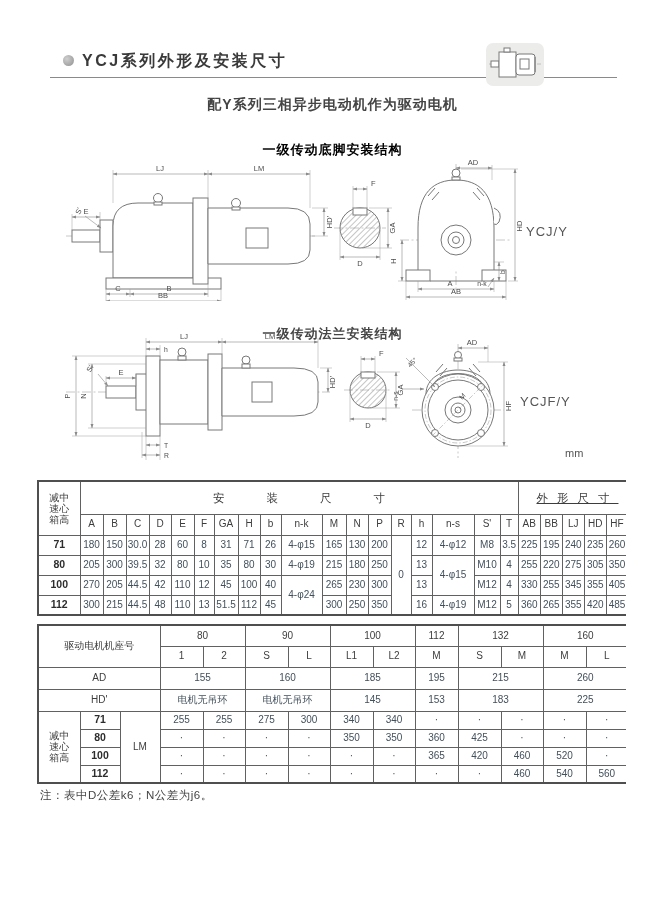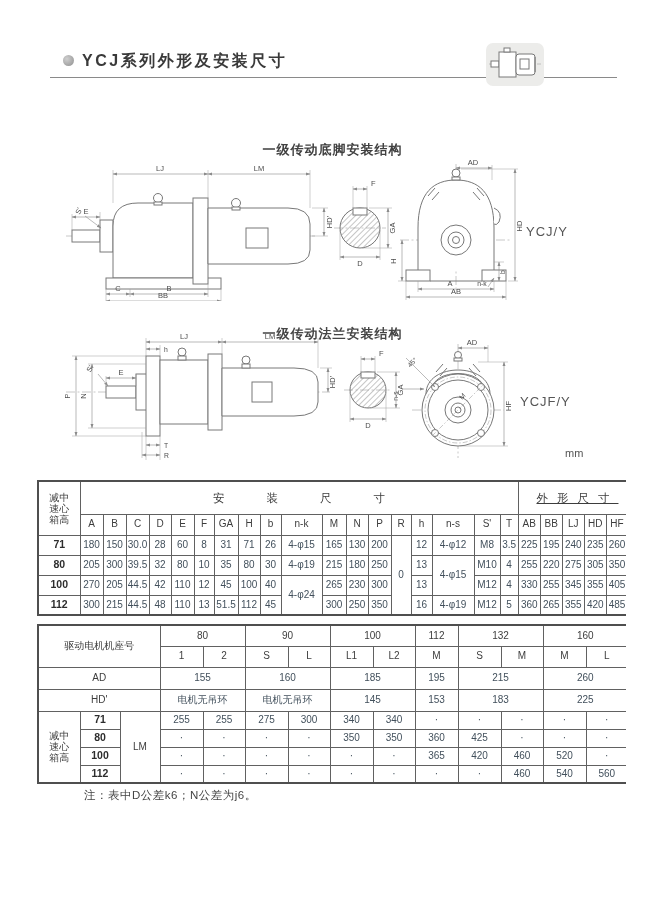--- a/index.html
+++ b/index.html
@@ -13,27 +13,27 @@
               background:radial-gradient(circle at 35% 35%, #cfcfcf, #8f8f8f);}
   .hdr-title-text{margin-left:24px;}
   .hdr-rule{position:absolute;top:77px;left:50px;width:567px;height:1px;background:#8a8a8a;}
   .icon-box{position:absolute;top:43px;left:486px;width:58px;height:43px;background:#ececea;
             border-radius:7px;}
 
   
   .subtitle{position:absolute;top:96px;left:0;width:665px;text-align:center;
             font-size:14px;font-weight:600;letter-spacing:1px;color:#444;}
   .cap1{position:absolute;top:141px;left:0;width:665px;text-align:center;
-        font-size:13px;font-weight:600;letter-spacing:1px;color:#404040;}
+        font-size:13px;font-weight:600;letter-spacing:1px;color:#000000;}
   .cap2{position:absolute;top:313px;left:0;width:665px;text-align:center;
         font-size:13px;font-weight:600;letter-spacing:1px;color:#454545;margin-top:12px;}
   .svg1{position:absolute;top:156px;left:58px;}
   .svg2{position:absolute;top:332px;left:58px;}
   .unit{position:absolute;top:447px;left:550px;font-size:11px;color:#555;padding-left:15px;}
-  .note{position:absolute;top:788px;left:40px;font-size:11.5px;color:#454545;letter-spacing:.5px;margin-left:44px;}
+  .note{position:absolute;top:788px;left:40px;font-size:11.5px;color:#454545;letter-spacing:.5px;}
 
   
   svg .ln{fill:none;stroke:#787878;stroke-width:1;}
   svg .fw{fill:#fff;stroke:#787878;stroke-width:1;}
   svg .dim{stroke:#8b8b8b;stroke-width:.6;fill:none;}
   svg .ext{stroke:#9c9c9c;stroke-width:.5;}
   svg .cl{stroke:#9a9a9a;stroke-width:.55;stroke-dasharray:9 2.5 2 2.5;fill:none;}
   svg .bc{stroke:#9a9a9a;stroke-width:.55;stroke-dasharray:5 2 1.5 2;fill:none;}
   svg text{font-family:"Liberation Sans",sans-serif;font-size:7.5px;fill:#4c4c4c;}
   svg .dl{text-anchor:middle;}
@@ -71,20 +71,21 @@
       <line class="cl" x1="3" y1="21" x2="55" y2="21"></line>
       <rect class="fw" x="5" y="18" width="8" height="6"></rect>
       <rect class="fw" x="13" y="9" width="17" height="25"></rect>
       <rect class="fw" x="18" y="5" width="6" height="4"></rect>
       <rect class="fw" x="30" y="11" width="19" height="21" rx="3"></rect>
       <rect class="fw" x="34" y="16" width="9" height="10"></rect>
       <line class="ln" x1="49" y1="14" x2="49" y2="29"></line>
     </svg>
   </div>
 
+  <div class="subtitle">配Y系列三相异步电动机作为驱动电机</div>
   <div class="cap1">一级传动底脚安装结构</div>
   <div class="cap2">一级传动法兰安装结构</div>
 
   <svg class="svg1" width="560" height="145" viewBox="0 0 560 145">
     <defs>
       <marker id="ar1" markerWidth="9" markerHeight="9" refX="7" refY="4" orient="auto-start-reverse">
         <path d="M0 1.4 L7.5 4 L0 6.6 Z" fill="#8b8b8b"></path>
       </marker>
       <pattern id="hp1" width="4" height="4" patternUnits="userSpaceOnUse" patternTransform="rotate(45)">
         <line x1="0" y1="0" x2="0" y2="4" stroke="#8d8d8d" stroke-width="1"></line>

